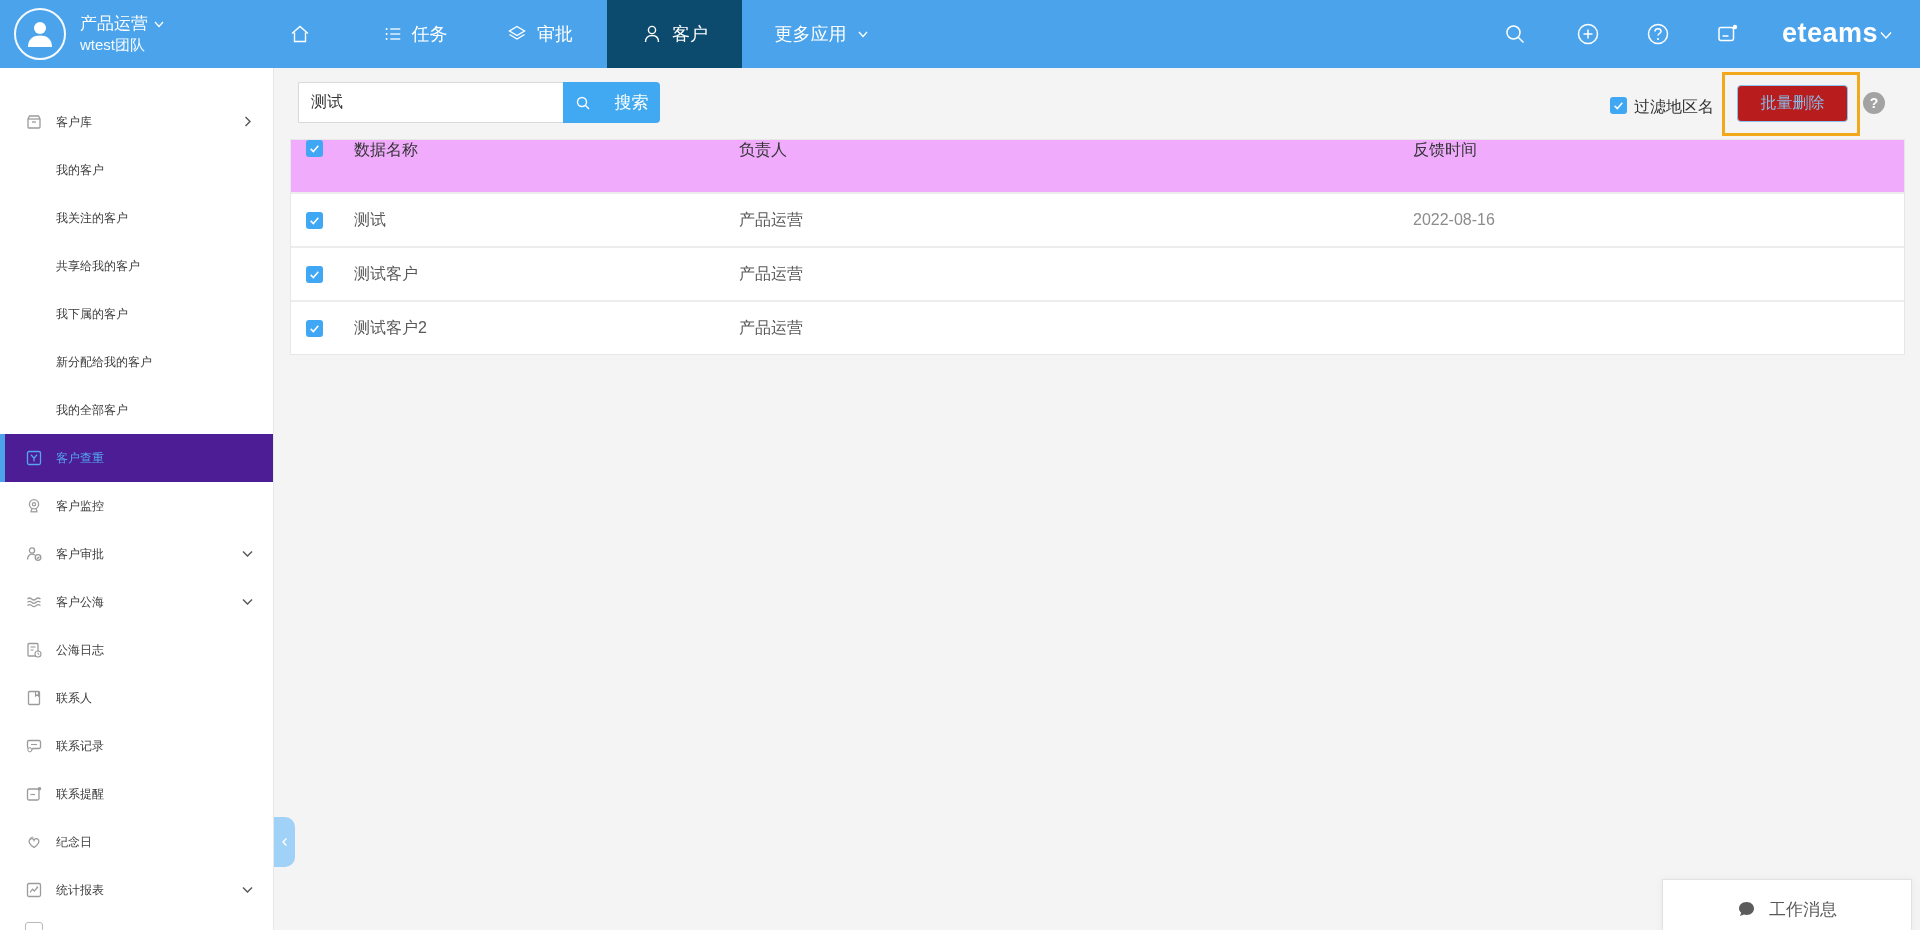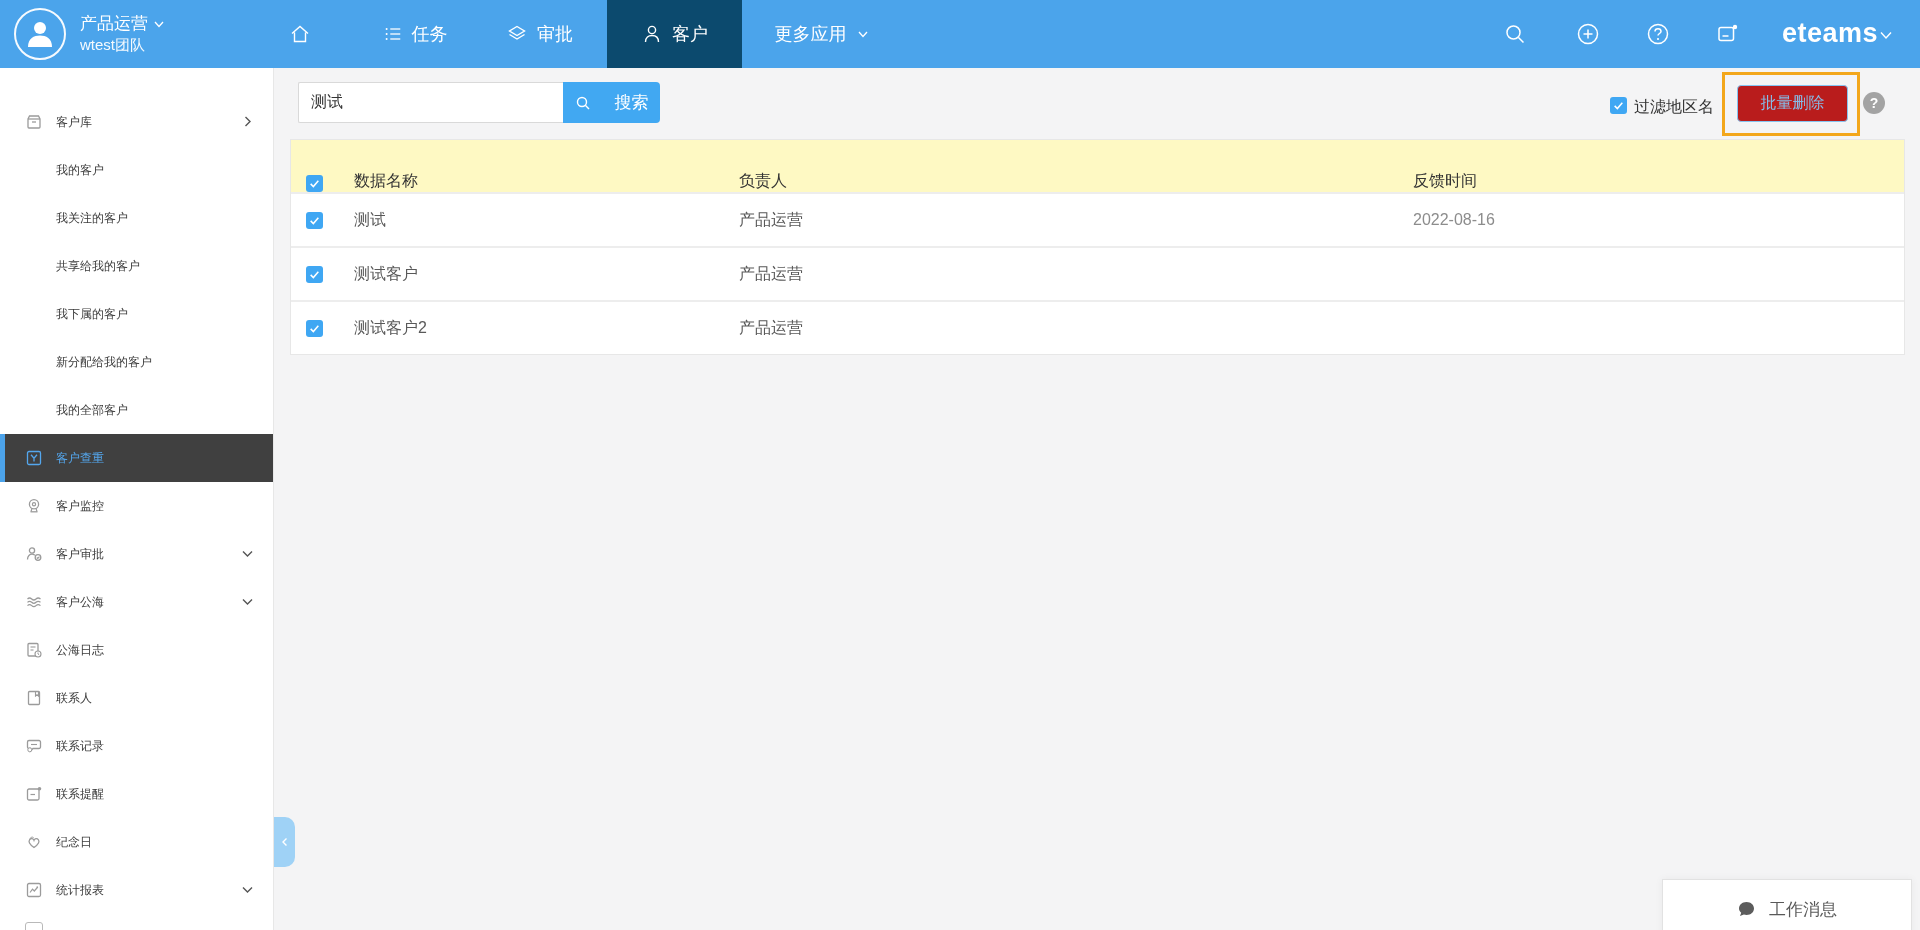--- a/index.html
+++ b/index.html
@@ -23,21 +23,21 @@
     letter-spacing:.5px; cursor:pointer; }
   .brand-chev { position:absolute; left:1878px; top:28px; }
 
   
   .sidebar { position:absolute; left:0; top:68px; width:274px; height:862px; background:#fff;
     border-right:1px solid #e7e7e7; padding-top:30px; z-index:10; }
   .side-item { position:relative; height:48px; display:flex; align-items:center; padding-left:25px;
     font-size:12px; color:#3b3b3b; cursor:pointer; }
   .side-item .si-icon { width:18px; height:18px; margin-right:13px; display:flex; align-items:center; }
   .side-item.indent { padding-left:56px; }
-  .side-item.selected { background:#404040; box-shadow:inset 5px 0 0 #4ca3ea; color:#54a7ee; }
+  .side-item.selected { background:#4c1d95; box-shadow:inset 5px 0 0 #4ca3ea; color:#54a7ee; }
   .side-item .chev { position:absolute; right:18px; top:16px; }
   .sliver { position:absolute; left:25px; top:854px; width:18px; height:18px;
     border:1.5px solid #b9b9b9; border-radius:3px; }
   .collapse-handle { position:absolute; left:274px; top:817px; width:21px; height:50px; background:#9fd2f6;
     border-radius:0 10px 10px 0; display:flex; align-items:center; justify-content:center; cursor:pointer; z-index:11; }
 
   
   .search-input { position:absolute; left:298px; top:82px; width:265px; height:41px; border:1px solid #d9d9d9;
     border-right:none; border-radius:2px 0 0 2px; background:#fff; padding-left:12px; font-size:16px; color:#333;
     font-family:"Liberation Sans", sans-serif; outline:none; }
@@ -53,21 +53,21 @@
   .batch-btn { position:absolute; left:1737px; top:85px; width:111px; height:37px; background:#b91c1c;
     border:1px solid #86c4f1; border-radius:4px; color:#86bce8; font-size:16px; cursor:pointer; z-index:6;
     font-family:"Liberation Sans", sans-serif; }
   .help-circle { position:absolute; left:1863px; top:92px; width:22px; height:22px; background:#a3a3a3;
     border-radius:50%; color:#fff; font-size:14px; font-weight:bold; display:flex; align-items:center;
     justify-content:center; cursor:pointer; }
 
   
   .table { position:absolute; left:290px; top:139px; width:1615px; background:#fff; border:1px solid #e7e7e7; }
   .t-row { display:flex; align-items:center; height:54px; background:#fff; border-top:2px solid #ededed; }
-  .t-head { display:flex; align-items:flex-end; height:52px; background:#fef9c3; border-top:none; }
+  .t-head { display:flex; align-items:flex-start; height:52px; background:#f0abfc; border-top:none; }
   .c-check { width:63px; padding-left:15px; }
   .c-name { width:385px; font-size:16px; }
   .c-owner { width:674px; font-size:16px; }
   .c-time { flex:1; font-size:16px; }
   .t-head .c-name,.t-head .c-owner,.t-head .c-time { color:#333; }
   .t-row .c-name,.t-row .c-owner { color:#595959; }
   .t-row .c-time { color:#8c8c8c; }
 
   
   .work-msg { position:absolute; left:1662px; top:879px; width:250px; height:60px; background:#fff;

